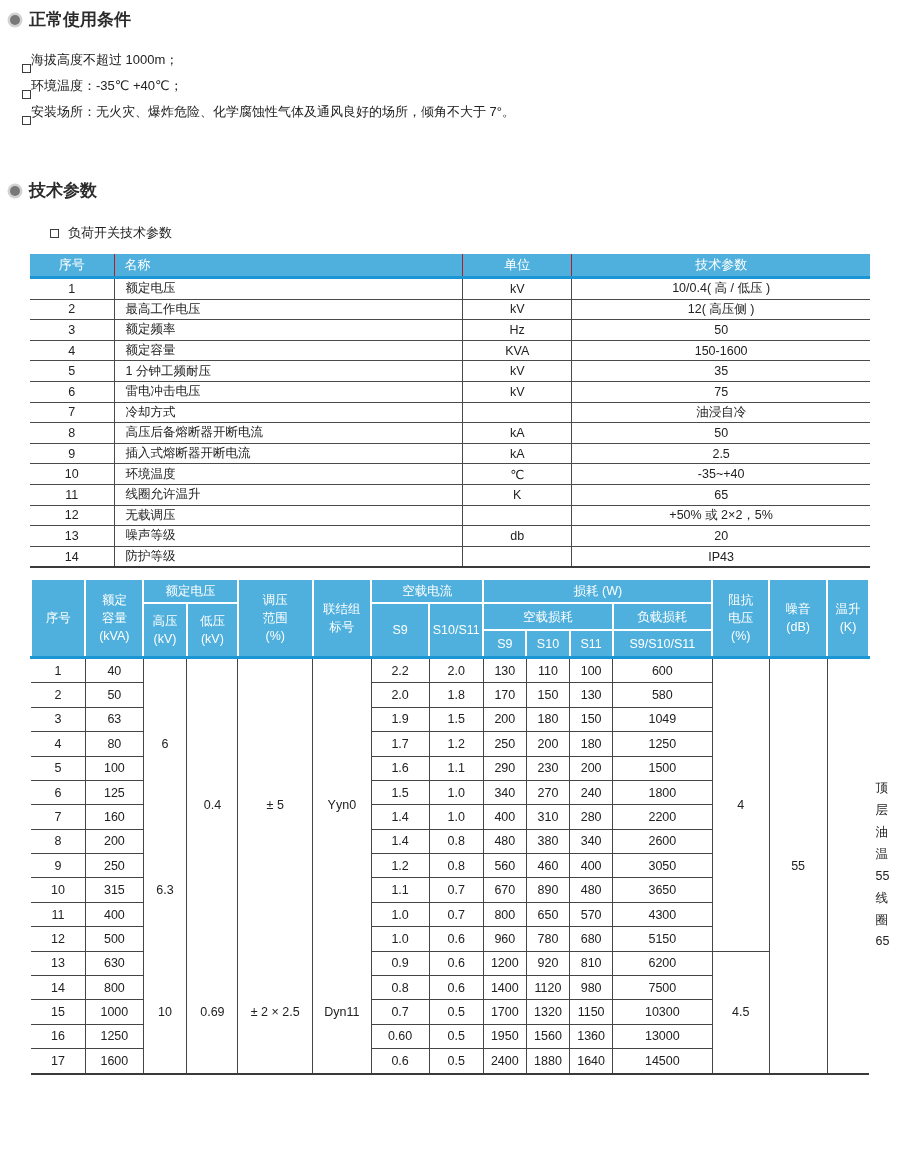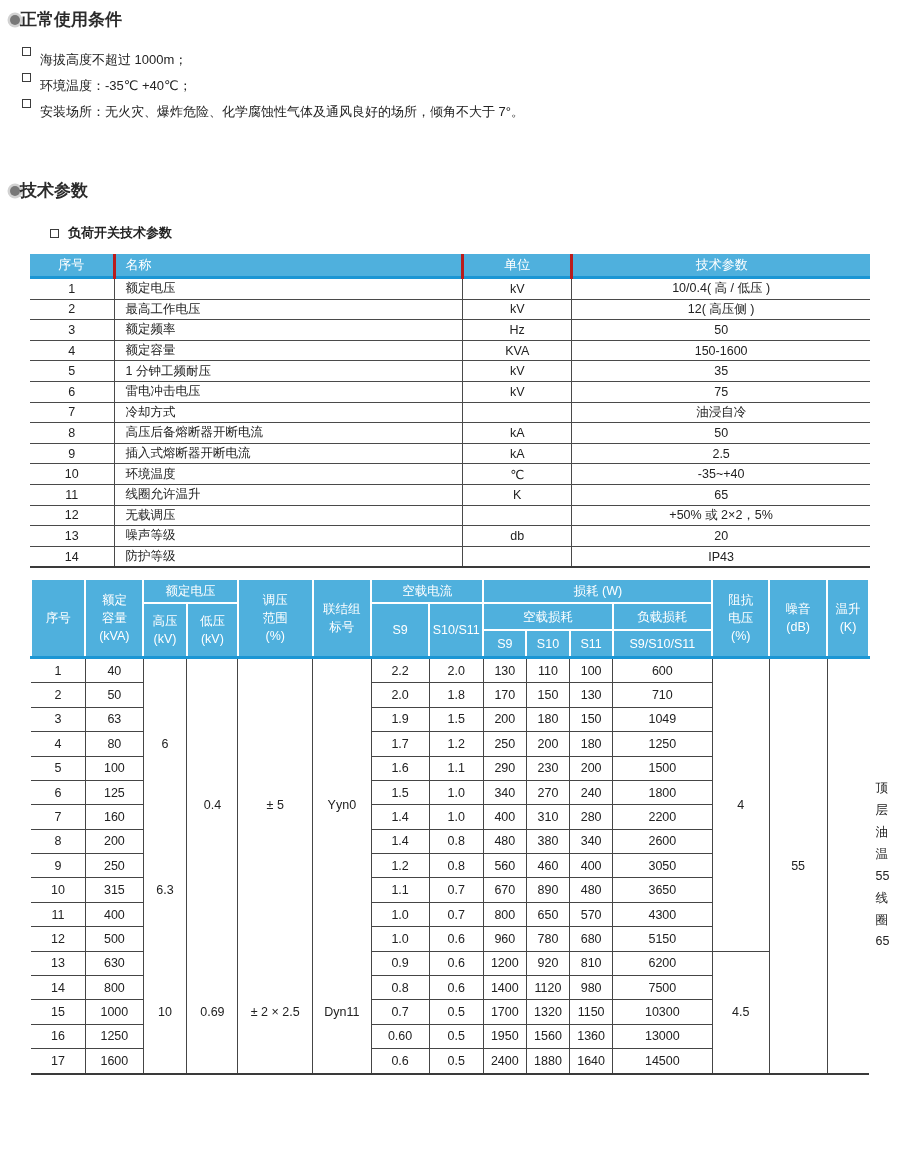--- a/index.html
+++ b/index.html
@@ -1,39 +1,39 @@
 <!DOCTYPE html>
 <html><head>
 <meta charset="utf-8">
 <style>
   html,body{margin:0;padding:0;background:#fff;}
   body{width:900px;font-family:"Liberation Sans","DejaVu Sans",sans-serif;color:#222;}
   .page{width:840px;padding:8px 30px 24px 30px;}
 
   
-  .sec-h{display:flex;align-items:center;gap:0;margin:0 0 0 -20px;font-size:17px;font-weight:700;color:#2b2b2b;}
+  .sec-h{display:flex;align-items:center;gap:9px;margin:0 0 0 -20px;font-size:17px;font-weight:700;color:#2b2b2b;}
   .dot{width:10px;height:10px;border-radius:50%;background:#787878;box-shadow:0 0 0 2.5px #d2d2d2;flex:0 0 auto;}
 
   
   .sq{display:inline-block;width:7px;height:7px;border:1.6px solid #3c3c3c;background:#fff;flex:0 0 auto;vertical-align:1px;}
 
   .conditions{margin:16px 0 0 -8px;}
-  .cond{display:flex;align-items:flex-start;gap:9px;font-size:13px;line-height:26px;color:#222;}
+  .cond{display:flex;align-items:flex-end;font-size:13px;line-height:26px;color:#222;}
 
   .h2-space{margin-top:54px;}
 
-  .caption{display:flex;align-items:center;gap:9px;margin:22px 0 0 20px;font-size:13px;font-weight:700;color:#222;}
+  .caption{display:flex;align-items:center;gap:9px;margin:22px 0 0 20px;font-size:13px;font-weight:400;color:#222;}
 
   table{border-collapse:collapse;width:100%;table-layout:fixed;}
 
   
   #t1{margin-top:12px;border-bottom:2px solid #3a3a3a;}
   #t1 thead{border-bottom:3px solid #1b96d4;}
   #t1 th{background:#4fb0dd;color:#fff;font-weight:400;font-size:13px;height:22px;padding:0 10px;}
-  #t1 th+th{border-left:3px solid #b91c1c;}
+  #t1 th+th{border-left:1px solid #b91c1c;}
   #t1 th.l{text-align:left;}
   #t1 td{height:19.6px;padding:0 8px;font-size:12.5px;border-bottom:1px solid #4a4a4a;text-align:center;}
   #t1 td+td{border-left:1px solid #4a4a4a;}
   #t1 td.l{text-align:left;padding-left:11px;}
 
   
   #t2{margin-top:10px;border-bottom:2px solid #3a3a3a;}
   #t2 thead{border-bottom:3px solid #1b96d4;}
   #t2 th{background:#4fb0dd;color:#fff;font-weight:400;font-size:12.5px;border:2px solid #fff;
         white-space:pre-line;line-height:1.45;vertical-align:middle;padding:2px 0;}
@@ -264,21 +264,21 @@
 65</td>
         </tr>
         <tr>
           <td class="hb">2</td>
           <td class="hb">50</td>
           <td class="hb">2.0</td>
           <td class="hb">1.8</td>
           <td class="hb">170</td>
           <td class="hb">150</td>
           <td class="hb">130</td>
-          <td class="hb">710</td>
+          <td class="hb">580</td>
         </tr>
         <tr>
           <td class="hb">3</td>
           <td class="hb">63</td>
           <td class="hb">1.9</td>
           <td class="hb">1.5</td>
           <td class="hb">200</td>
           <td class="hb">180</td>
           <td class="hb">150</td>
           <td class="hb">1049</td>

